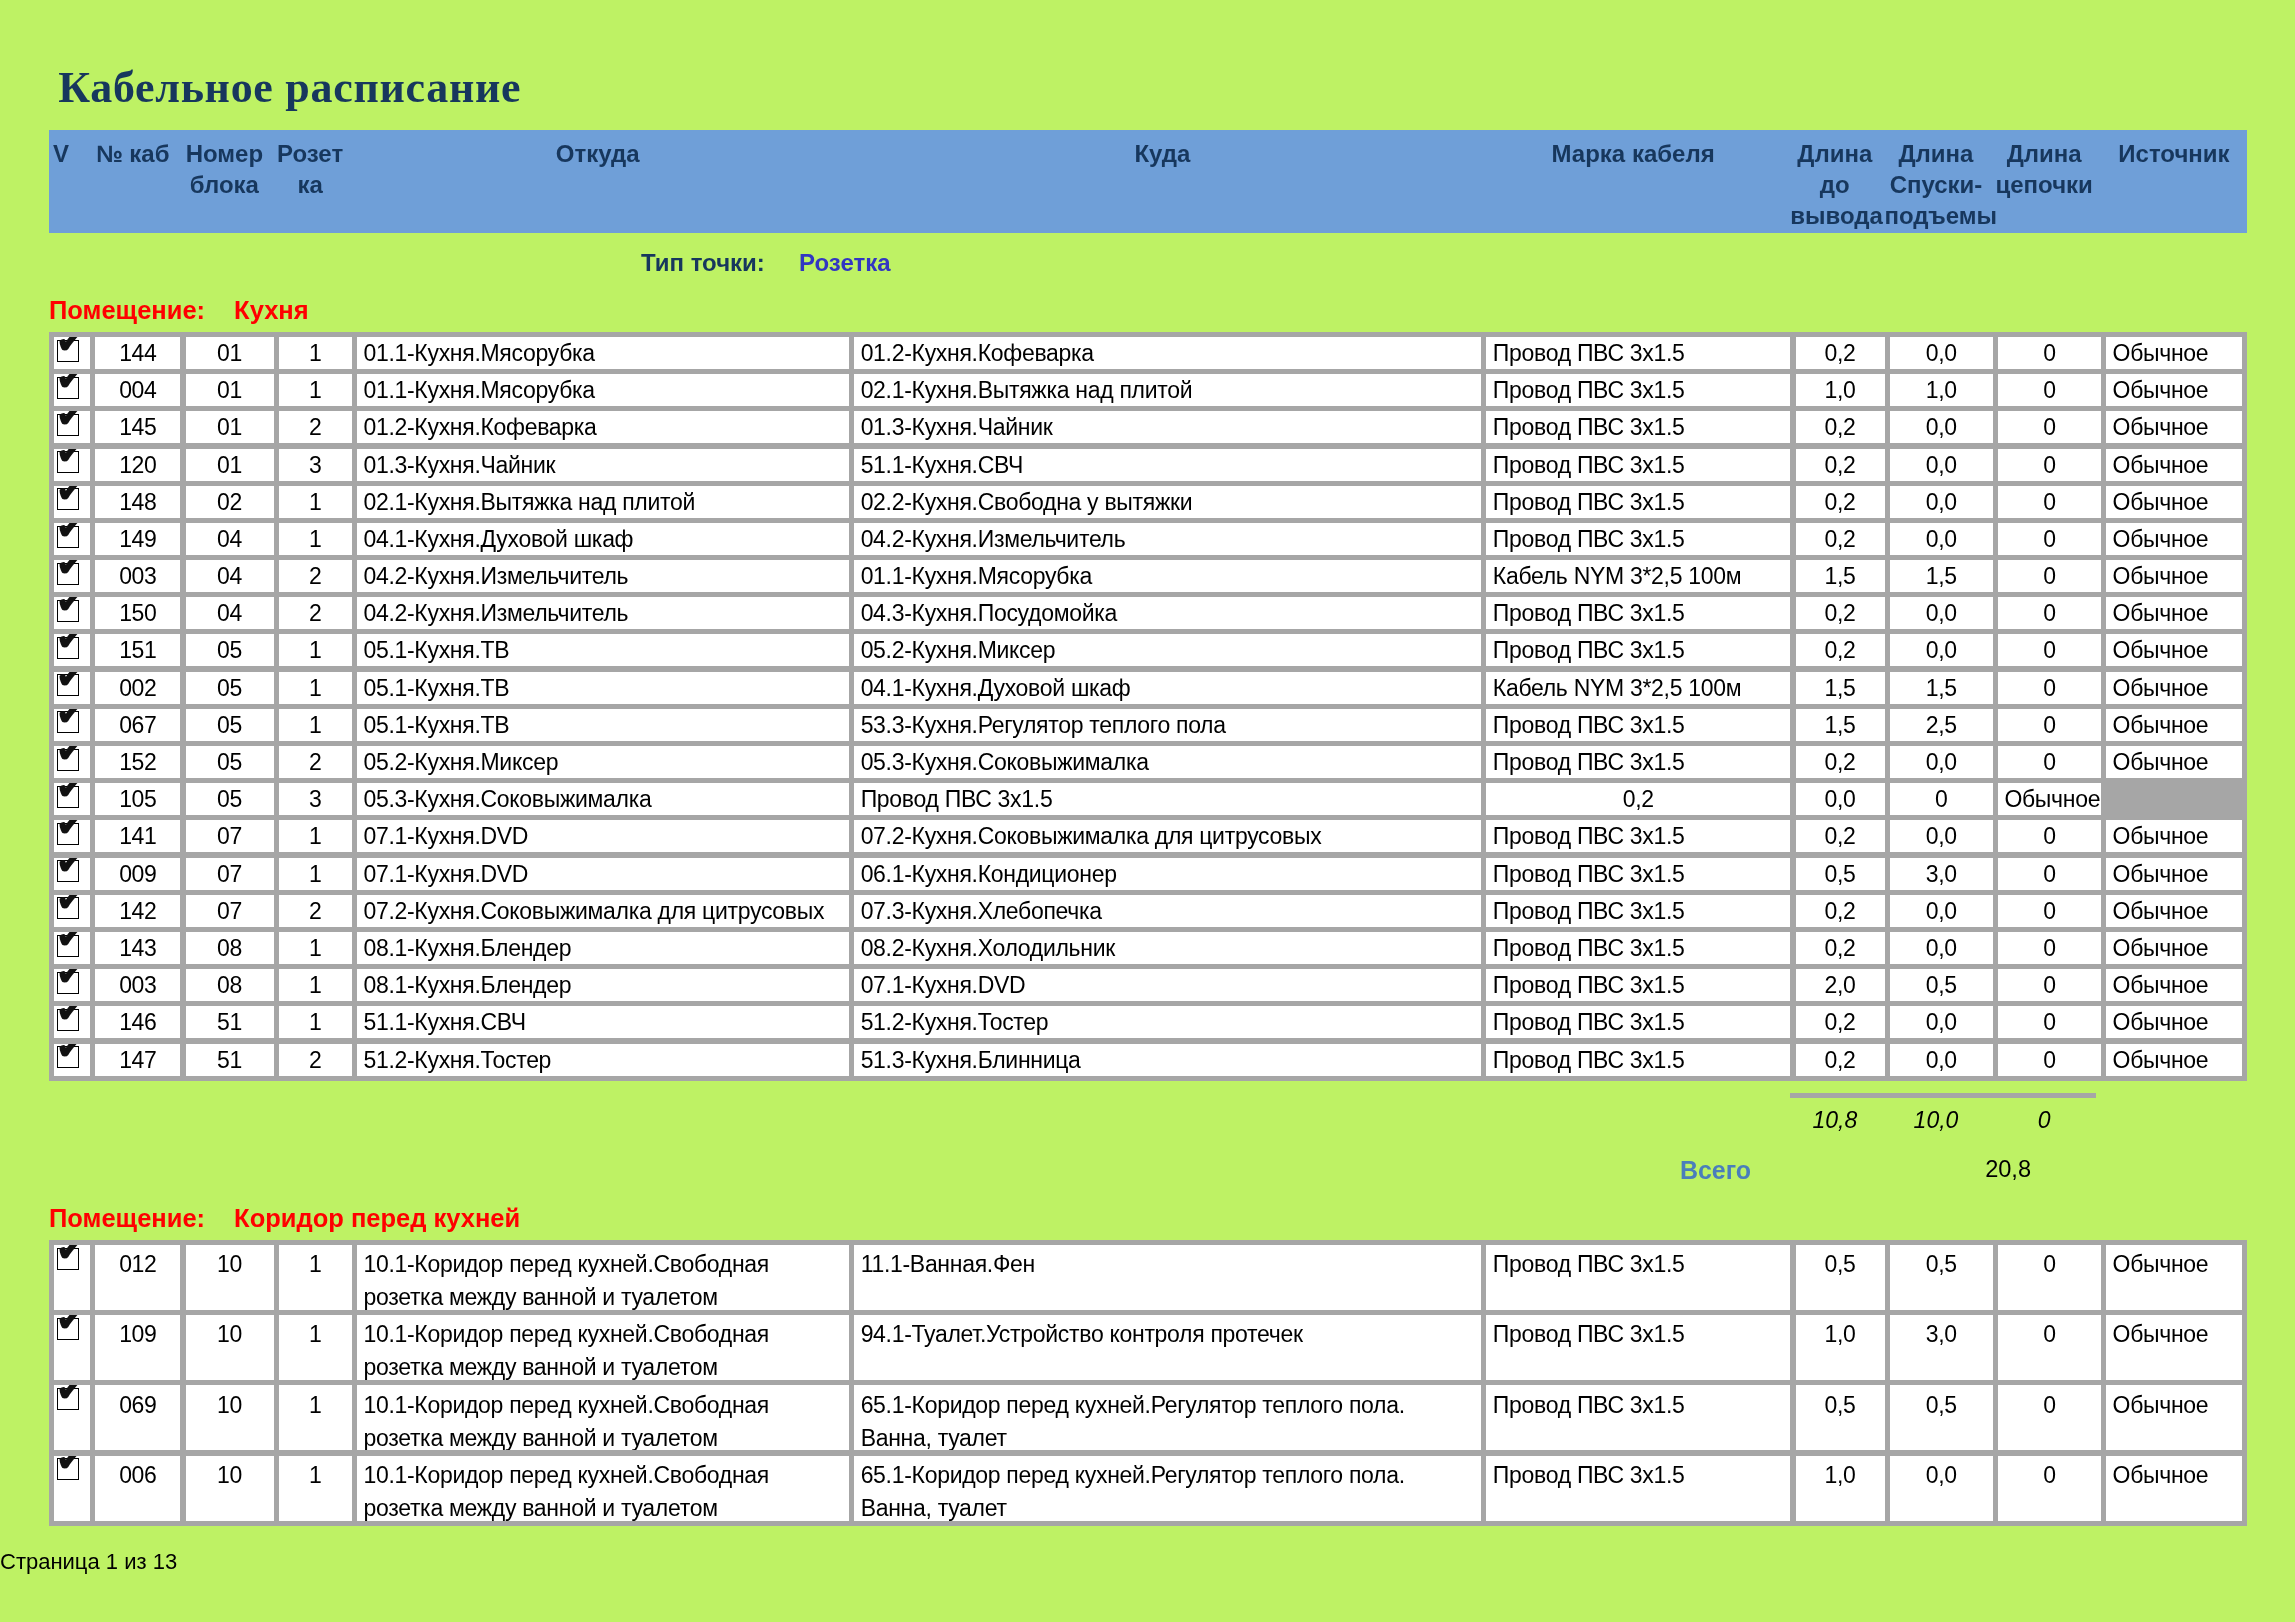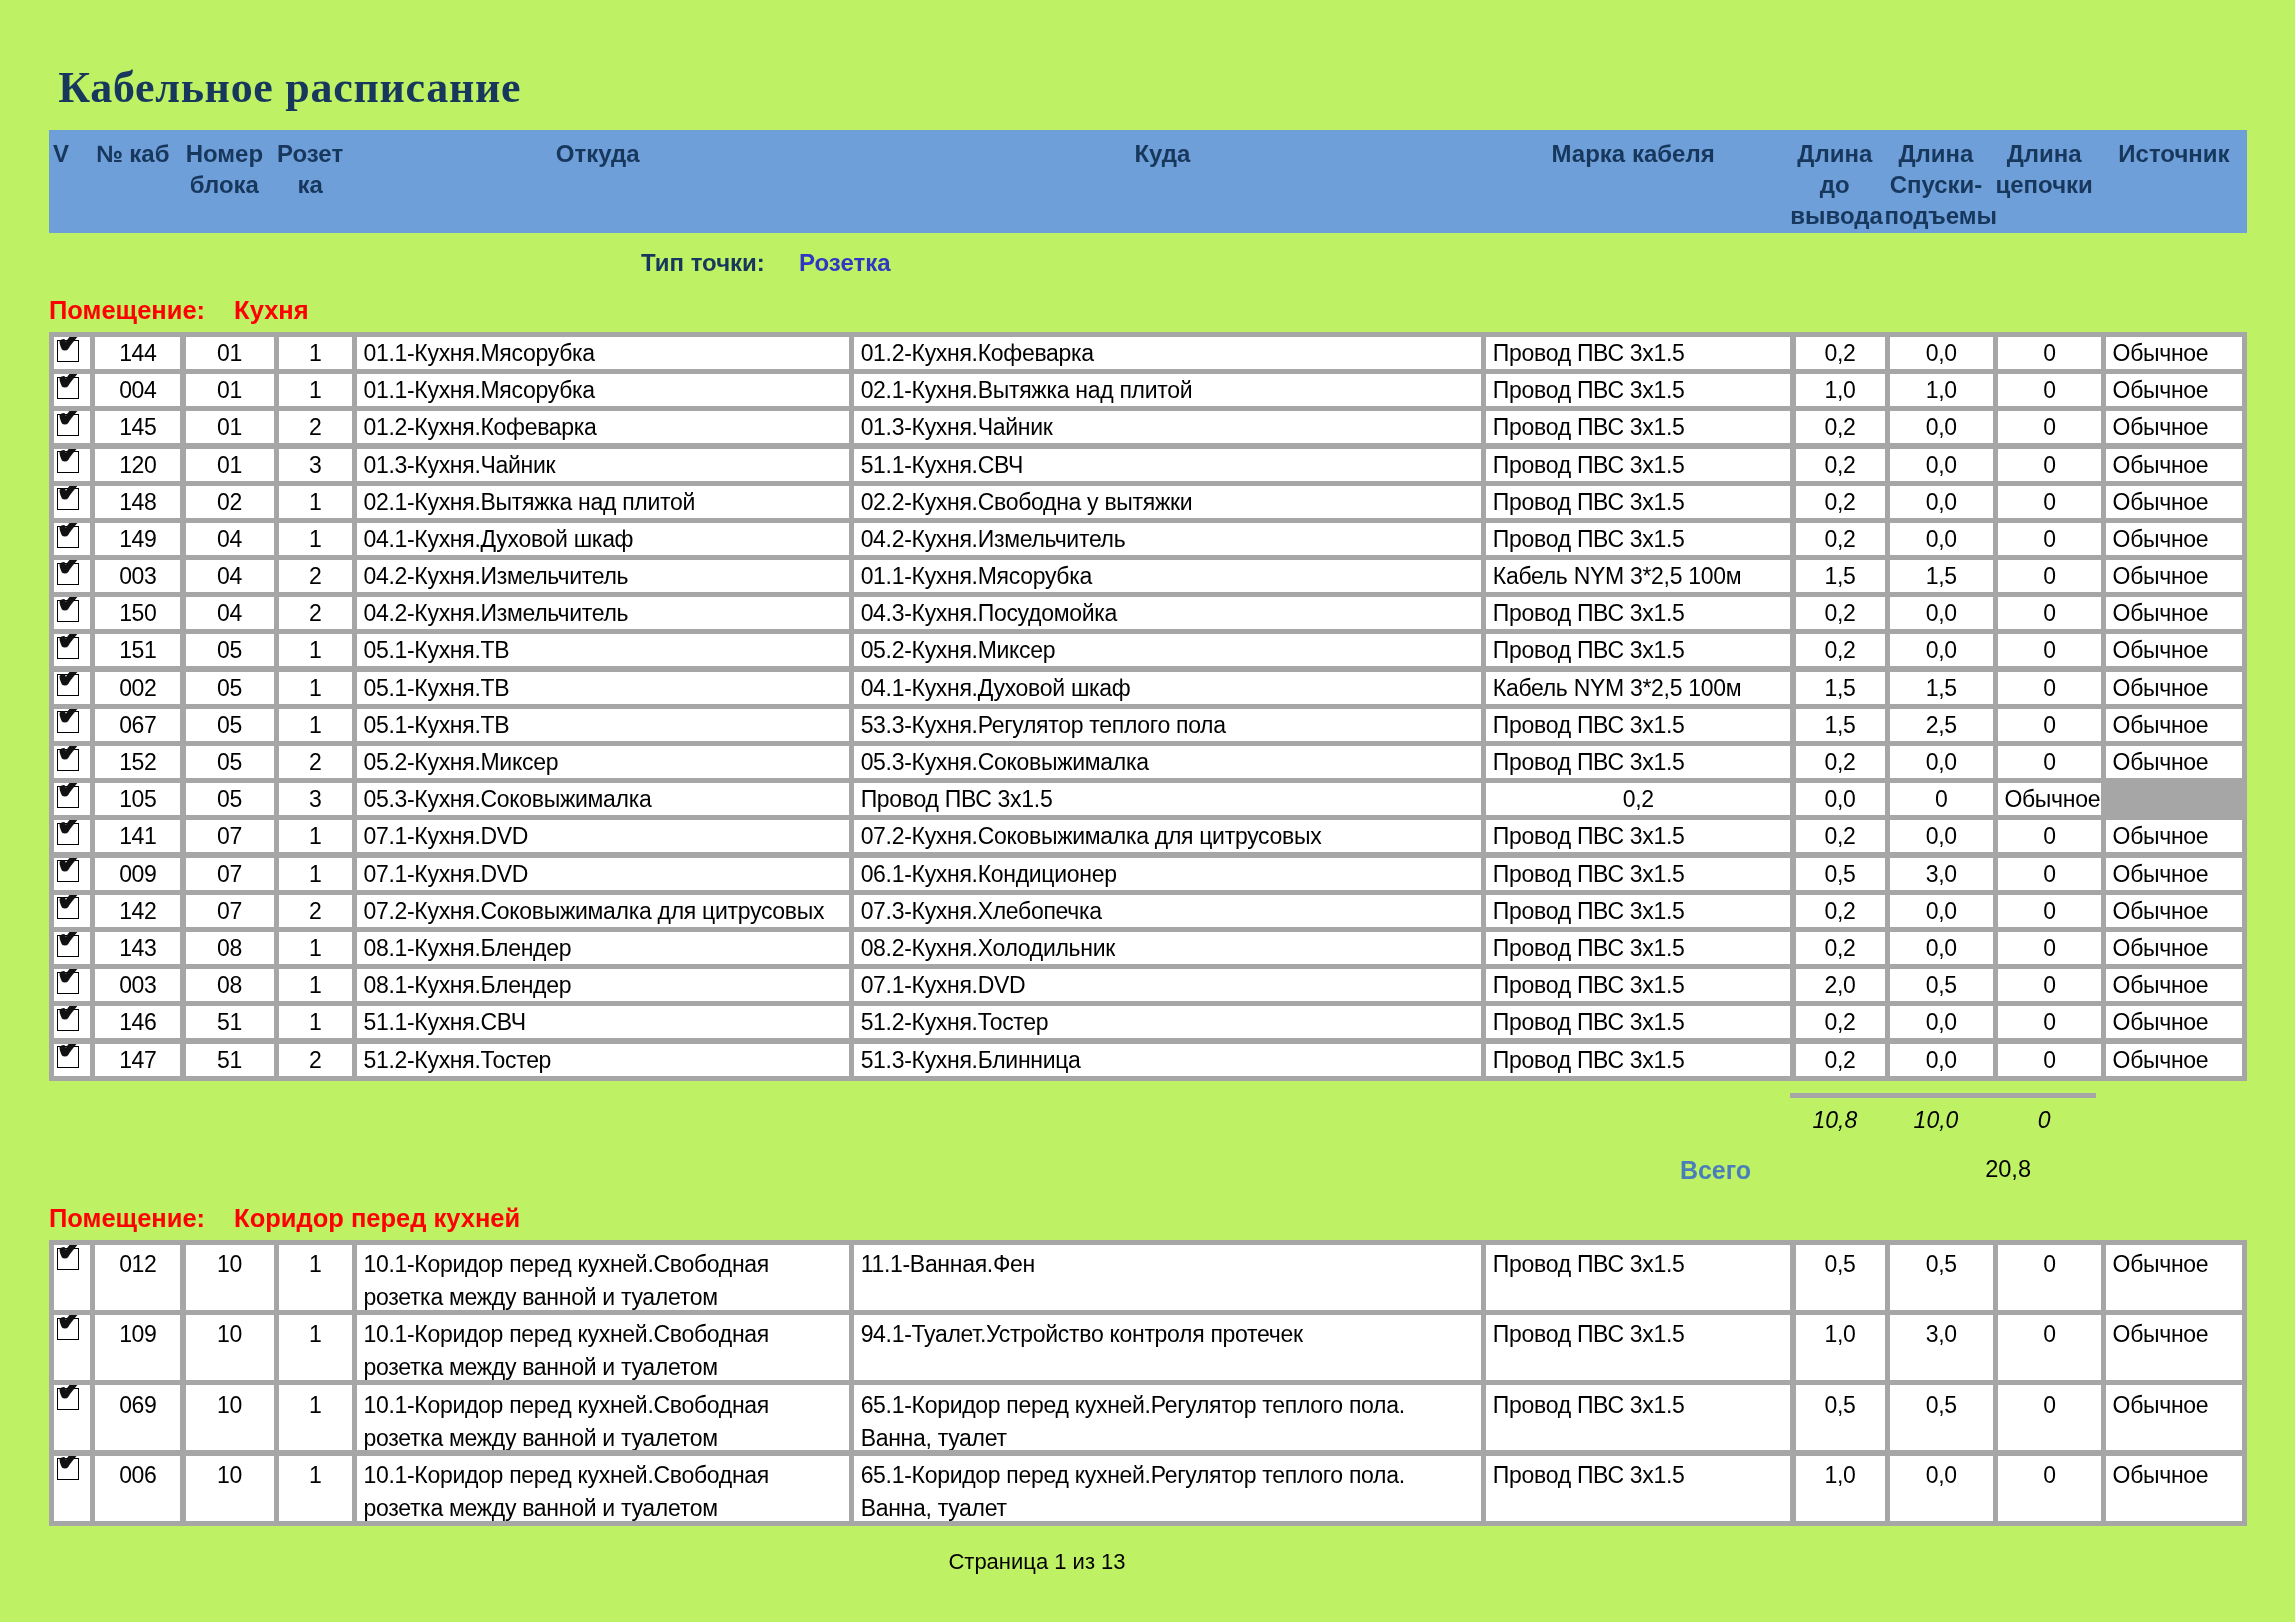--- a/index.html
+++ b/index.html
@@ -45,21 +45,21 @@
 
   
   .totals{margin-top:11.8px;}
   .totals .rule{grid-column:8/11;border-top:5.2px solid #a6a6a6;height:0;}
   .totals .tv{font-size:23px;text-align:center;margin-top:9.2px;font-style:italic;}
   .vsego{margin-top:22px;}
   .vsego .vl{grid-column:7/8;text-align:right;padding-right:34px;
              color:#4a7ebb;font-weight:bold;font-size:25px;}
   .vsego .vv{grid-column:9/11;text-align:center;padding-left:36px;font-size:23.6px;}
 
-  .footer{position:absolute;left:0;width:2074px;top:1549px;text-align:center;font-size:22px;}
+  .footer{position:absolute;left:0;width:2074px;top:1549px;font-size:22px;}
 </style>
 </head>
 <body>
 
 <div class="page">
   <div class="content">
 
     <div class="title">Кабельное расписание</div>
 
     <div class="band grid">

